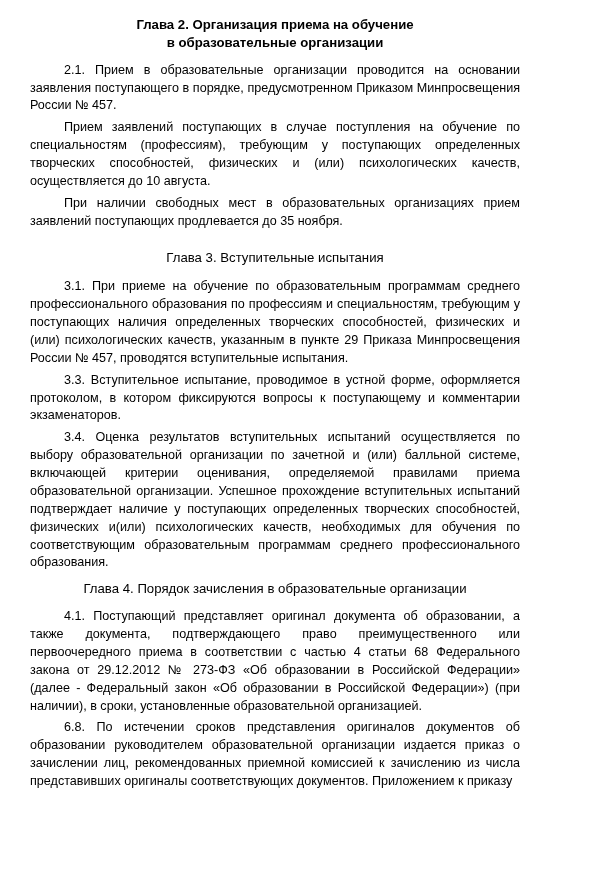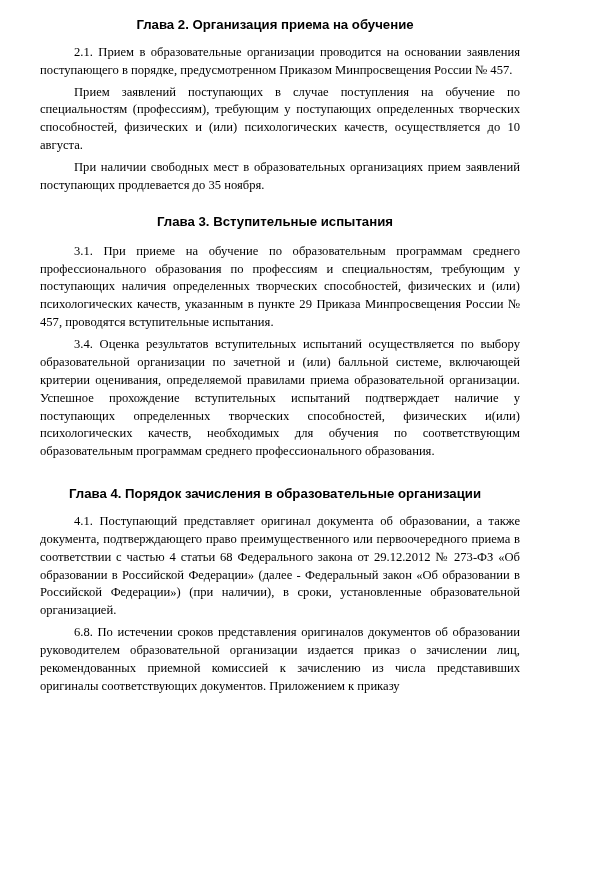--- a/index.html
+++ b/index.html
@@ -30,62 +30,63 @@
   }
   .heading-block {
     margin-top: 2px;
     margin-bottom: 10px;
   }
   .heading-line {
     display: block;
   }
   .chapter-heading {
     font-size: 13.2px;
-    font-weight: bold;
+    font-weight: normal;
     text-align: center;
     margin: 18px 0 12px 0;
     line-height: 1.35;
   }
   .chapter-heading.tight {
-    margin-top: 24px;
+    margin-top: 8px;
     margin-bottom: 10px;
   }
   p.para {
     font-size: 12.6px;
     line-height: 1.42;
     text-align: justify;
     text-indent: 34px;
-    margin: 0 0 4px 10px;
+    margin: 0 0 4px 0;
     -webkit-hyphens: none;
     hyphens: none;
-    font-family: Liberation Serif, serif;
   }
   p.para:last-child {
     margin-bottom: 0;
   }
   .spaced {
     margin-bottom: 7px;
   }
 </style>
 </head>
 <body>
 
 <div class="page">
 
   <div class="heading-block">
     <div class="heading heading-line">Глава 2. Организация приема на обучение</div>
+    <div class="heading heading-line">в образовательные организации</div>
   </div>
 
   <p class="para">2.1. Прием в образовательные организации проводится на основании заявления поступающего в порядке, предусмотренном Приказом Минпросвещения России № 457.</p>
   <p class="para spaced">Прием заявлений поступающих в случае поступления на обучение по специальностям (профессиям), требующим у поступающих определенных творческих способностей, физических и (или) психологических качеств, осуществляется до 10 августа.</p>
   <p class="para spaced">При наличии свободных мест в образовательных организациях прием заявлений поступающих продлевается до 35 ноября.</p>
 
   <div class="chapter-heading">Глава 3. Вступительные испытания</div>
 
   <p class="para spaced">3.1. При приеме на обучение по образовательным программам среднего профессионального образования по профессиям и специальностям, требующим у поступающих наличия определенных творческих способностей, физических и (или) психологических качеств, указанным в пункте 29 Приказа Минпросвещения России № 457, проводятся вступительные испытания.</p>
+  <p class="para spaced">3.3. Вступительное испытание, проводимое в устной форме, оформляется протоколом, в котором фиксируются вопросы к поступающему и комментарии экзаменаторов.</p>
   <p class="para">3.4. Оценка результатов вступительных испытаний осуществляется по выбору образовательной организации по зачетной и (или) балльной системе, включающей критерии оценивания, определяемой правилами приема образовательной организации. Успешное прохождение вступительных испытаний подтверждает наличие у поступающих определенных творческих способностей, физических и(или) психологических качеств, необходимых для обучения по соответствующим образовательным программам среднего профессионального образования.</p>
 
   <div class="chapter-heading tight">Глава 4. Порядок зачисления в образовательные организации</div>
 
   <p class="para">4.1. Поступающий представляет оригинал документа об образовании, а также документа, подтверждающего право преимущественного или первоочередного приема в соответствии с частью 4 статьи 68 Федерального закона от 29.12.2012 № 273-ФЗ «Об образовании в Российской Федерации» (далее - Федеральный закон «Об образовании в Российской Федерации») (при наличии), в сроки, установленные образовательной организацией.</p>
   <p class="para">6.8. По истечении сроков представления оригиналов документов об образовании руководителем образовательной организации издается приказ о зачислении лиц, рекомендованных приемной комиссией к зачислению из числа представивших оригиналы соответствующих документов. Приложением к приказу</p>
 
 </div>
 
 </body></html>

